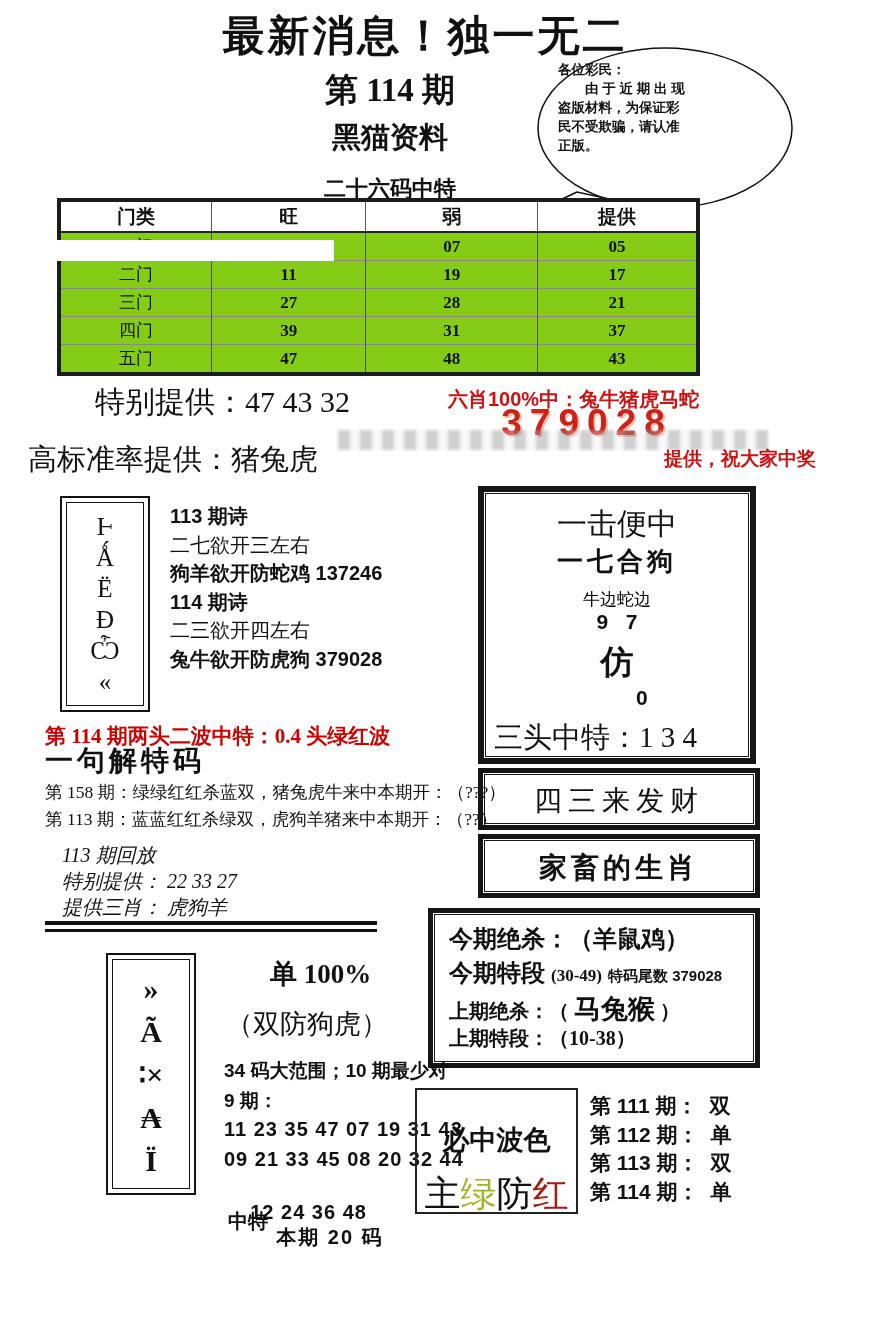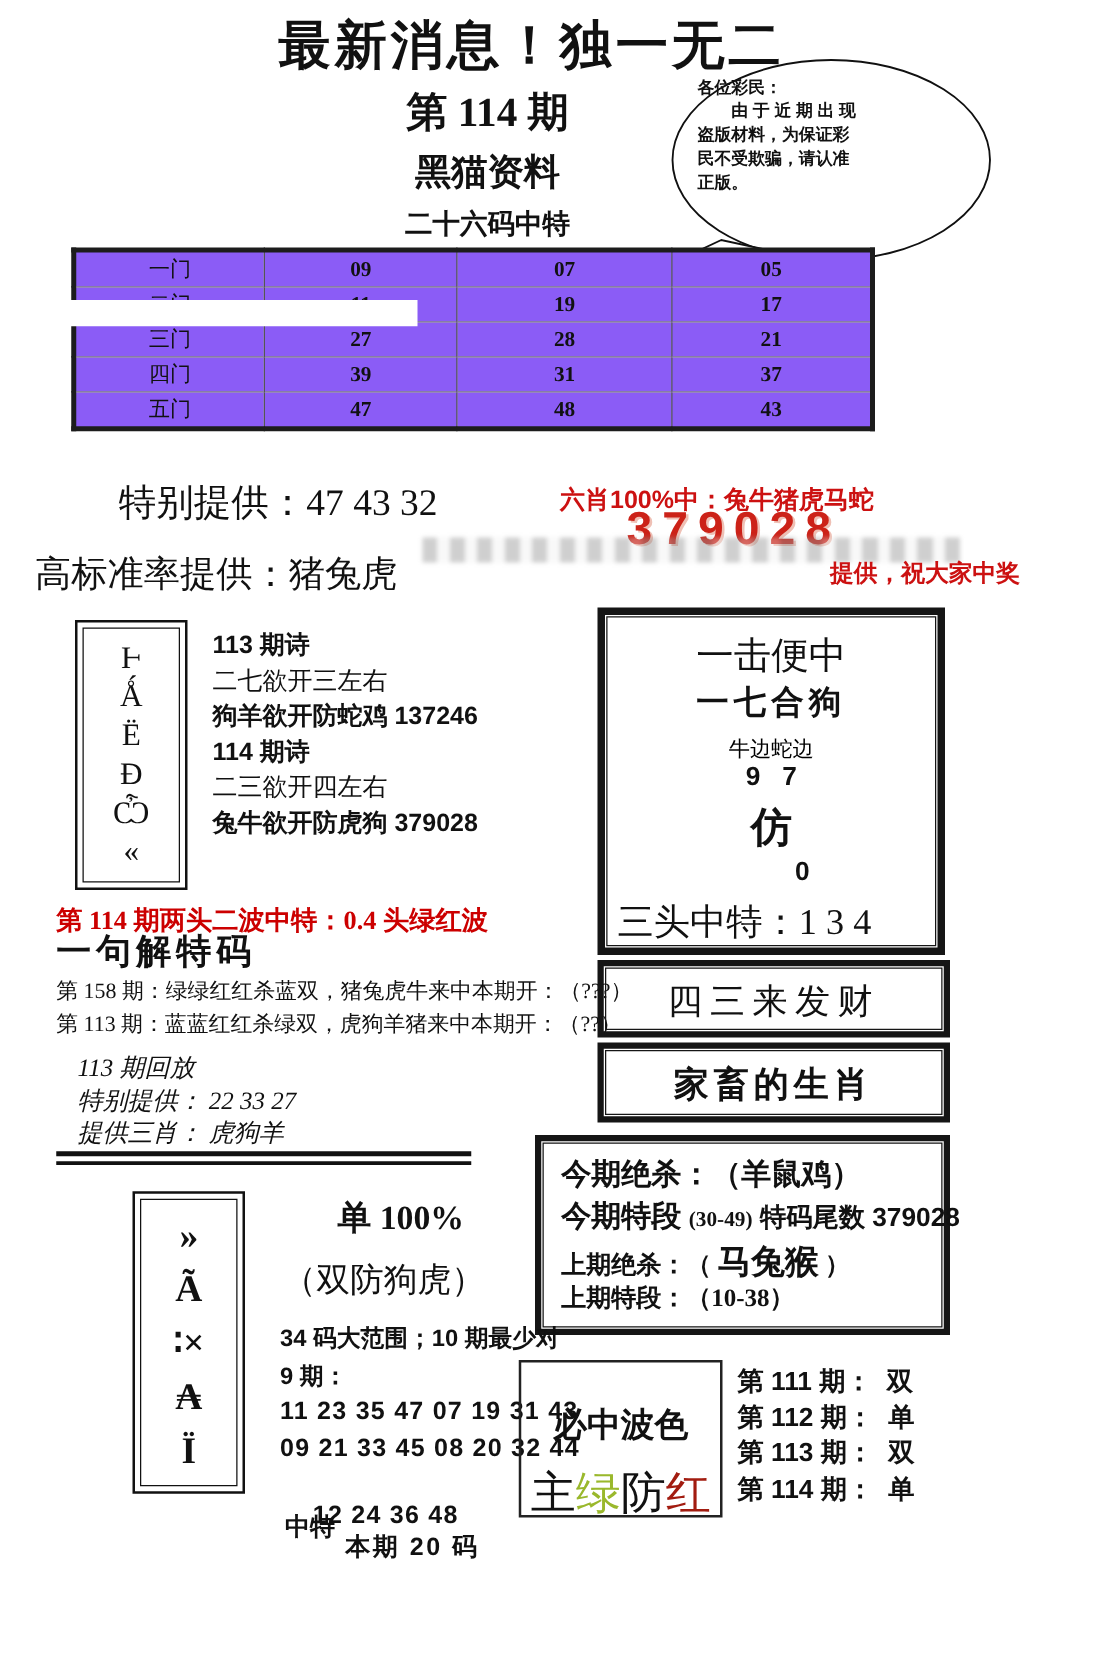--- a/index.html
+++ b/index.html
@@ -5,29 +5,29 @@
   html,body{margin:0;padding:0;background:#fff;}
   #page{position:relative;width:890px;height:1336px;background:#fff;overflow:hidden;
         font-family:"Liberation Serif","DejaVu Serif",serif;color:#111;}
   .abs{position:absolute;}
   .sans{font-family:"Liberation Sans","DejaVu Sans",sans-serif;}
   .ctr{text-align:center;}
 
   #main-title{top:8px;left:0;width:850px;text-align:center;font-size:42px;font-weight:bold;letter-spacing:3px;}
   #issue-title{top:68px;left:0;width:780px;text-align:center;font-size:33px;font-weight:bold;}
   #source-title{top:118px;left:0;width:780px;text-align:center;font-size:29px;font-weight:bold;}
-  #sub-title{top:164px;left:0;width:780px;text-align:center;font-size:22px;font-weight:bold;}
+  #sub-title{top:174px;left:0;width:780px;text-align:center;font-size:22px;font-weight:bold;}
 
   #bubble-svg{left:515px;top:44px;}
   #bubble-text{left:558px;top:60px;width:200px;font-size:13.5px;font-weight:bold;line-height:19px;}
 
   #lottery-table{position:absolute;left:57px;top:198px;width:643px;border-collapse:collapse;table-layout:fixed;
                  border:4px solid #1c1c1c;}
   #lottery-table th{height:27px;font-size:19px;font-weight:bold;background:#fff;border-bottom:2px solid #222;}
-  #lottery-table td{height:25px;background:#8b5cf6;text-align:center;font-size:17px;border-top:1px solid #888;}
+  #lottery-table td{height:25px;background:#84cc16;text-align:center;font-size:17px;border-top:1px solid #888;}
   #lottery-table td+td,#lottery-table th+th{border-left:1px solid #555;}
   #lottery-table td.num{font-weight:bold;}
 
   #row1-blob{left:50px;top:240px;width:284px;height:21px;background:#fff;}
 
   #special-offer{left:95px;top:382px;font-size:30px;}
   #promo-six{left:448px;top:386px;font-size:20px;color:#cc1111;font-weight:bold;}
   #promo-number{left:462px;top:402px;width:250px;text-align:center;font-size:37px;color:#cc2218;font-weight:bold;
                 letter-spacing:8px;text-shadow:2px 2px 0 #efc0b5;}
   #promo-smudge{left:338px;top:430px;width:430px;height:20px;
@@ -65,21 +65,21 @@
   #fortune-box{left:478px;top:768px;width:272px;height:52px;border:5px solid #151515;}
   #fortune-box .txt{top:9px;left:0;width:100%;font-size:28px;letter-spacing:6px;}
   #livestock-box{left:478px;top:834px;width:272px;height:54px;border:5px solid #151515;}
   #livestock-box .txt{top:10px;left:0;width:100%;font-size:28px;font-weight:bold;letter-spacing:4px;}
 
   #kill-box{left:428px;top:908px;width:322px;height:150px;border:5px solid #151515;}
   #kill-box .l{left:16px;white-space:nowrap;}
   #kill-box .l1{top:10px;font-size:24px;font-weight:bold;}
   #kill-box .l2{top:44px;font-size:24px;font-weight:bold;}
   #kill-box .l2 .range{font-size:17px;}
-  #kill-box .l2 .tail{font-size:21px;font-family:"Liberation Sans","DejaVu Sans",sans-serif;margin-top:40px;}
+  #kill-box .l2 .tail{font-size:15px;font-family:"Liberation Sans","DejaVu Sans",sans-serif;margin-top:40px;}
   #kill-box .l3{top:78px;font-size:20px;font-weight:bold;}
   #kill-box .l3 .animals{font-size:27px;}
   #kill-box .l4{top:112px;font-size:20px;font-weight:bold;}
 
   #single-glyph-box{left:106px;top:953px;width:78px;height:230px;border:2px solid #111;padding:4px;}
   #single-glyph-inner{border:1px solid #111;width:100%;height:100%;box-sizing:border-box;
                       display:flex;flex-direction:column;align-items:center;justify-content:center;}
   #single-glyph-inner .g{font-size:30px;line-height:43px;font-weight:bold;}
 
   #single-l1{left:270px;top:956px;font-size:27px;font-weight:bold;}
@@ -125,20 +125,26 @@
   </div>
 
   <table id="lottery-table">
     <colgroup>
         <col style="width:151px">
         <col style="width:153px">
         <col style="width:170px">
         <col style="width:159px">
       </colgroup>
     <tbody>
+        <tr>
+      <th>门类</th>
+      <th>旺</th>
+      <th>弱</th>
+      <th>提供</th>
+    </tr>
     <tr>
       <td>一门</td>
       <td class="num">09</td>
       <td class="num">07</td>
       <td class="num">05</td>
     </tr>
     <tr>
       <td>二门</td>
       <td class="num">11</td>
       <td class="num">19</td>

